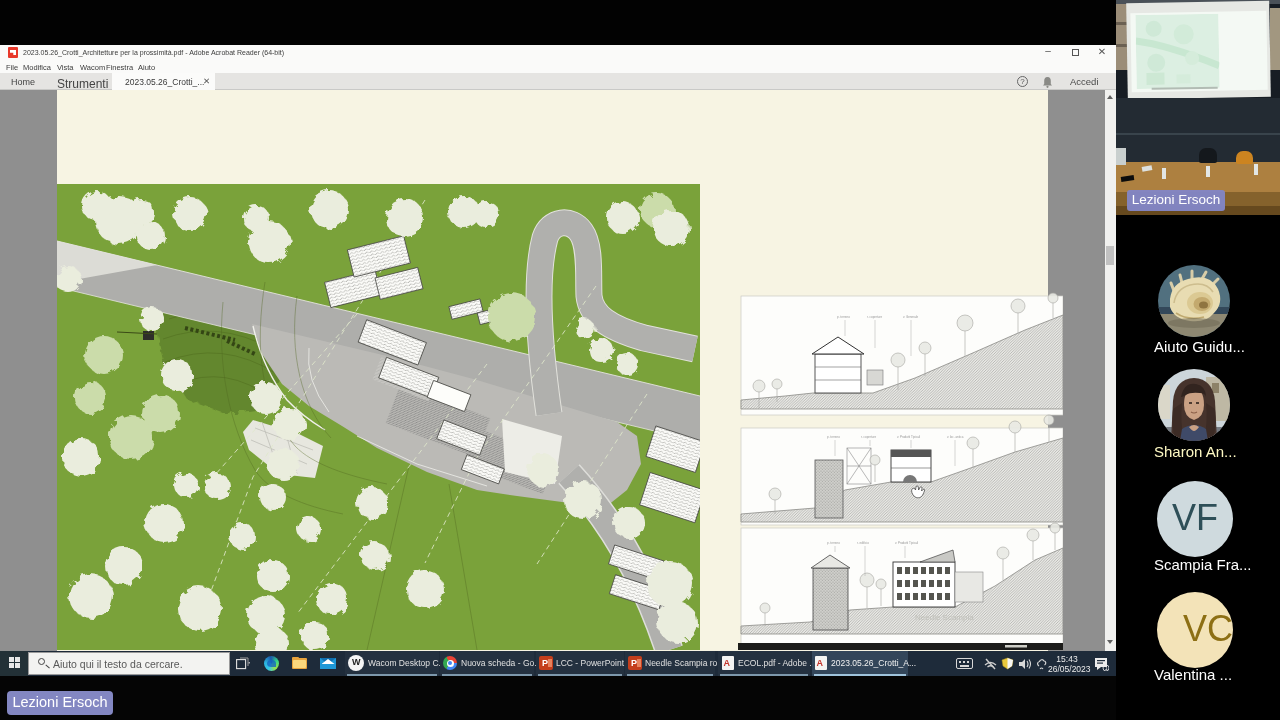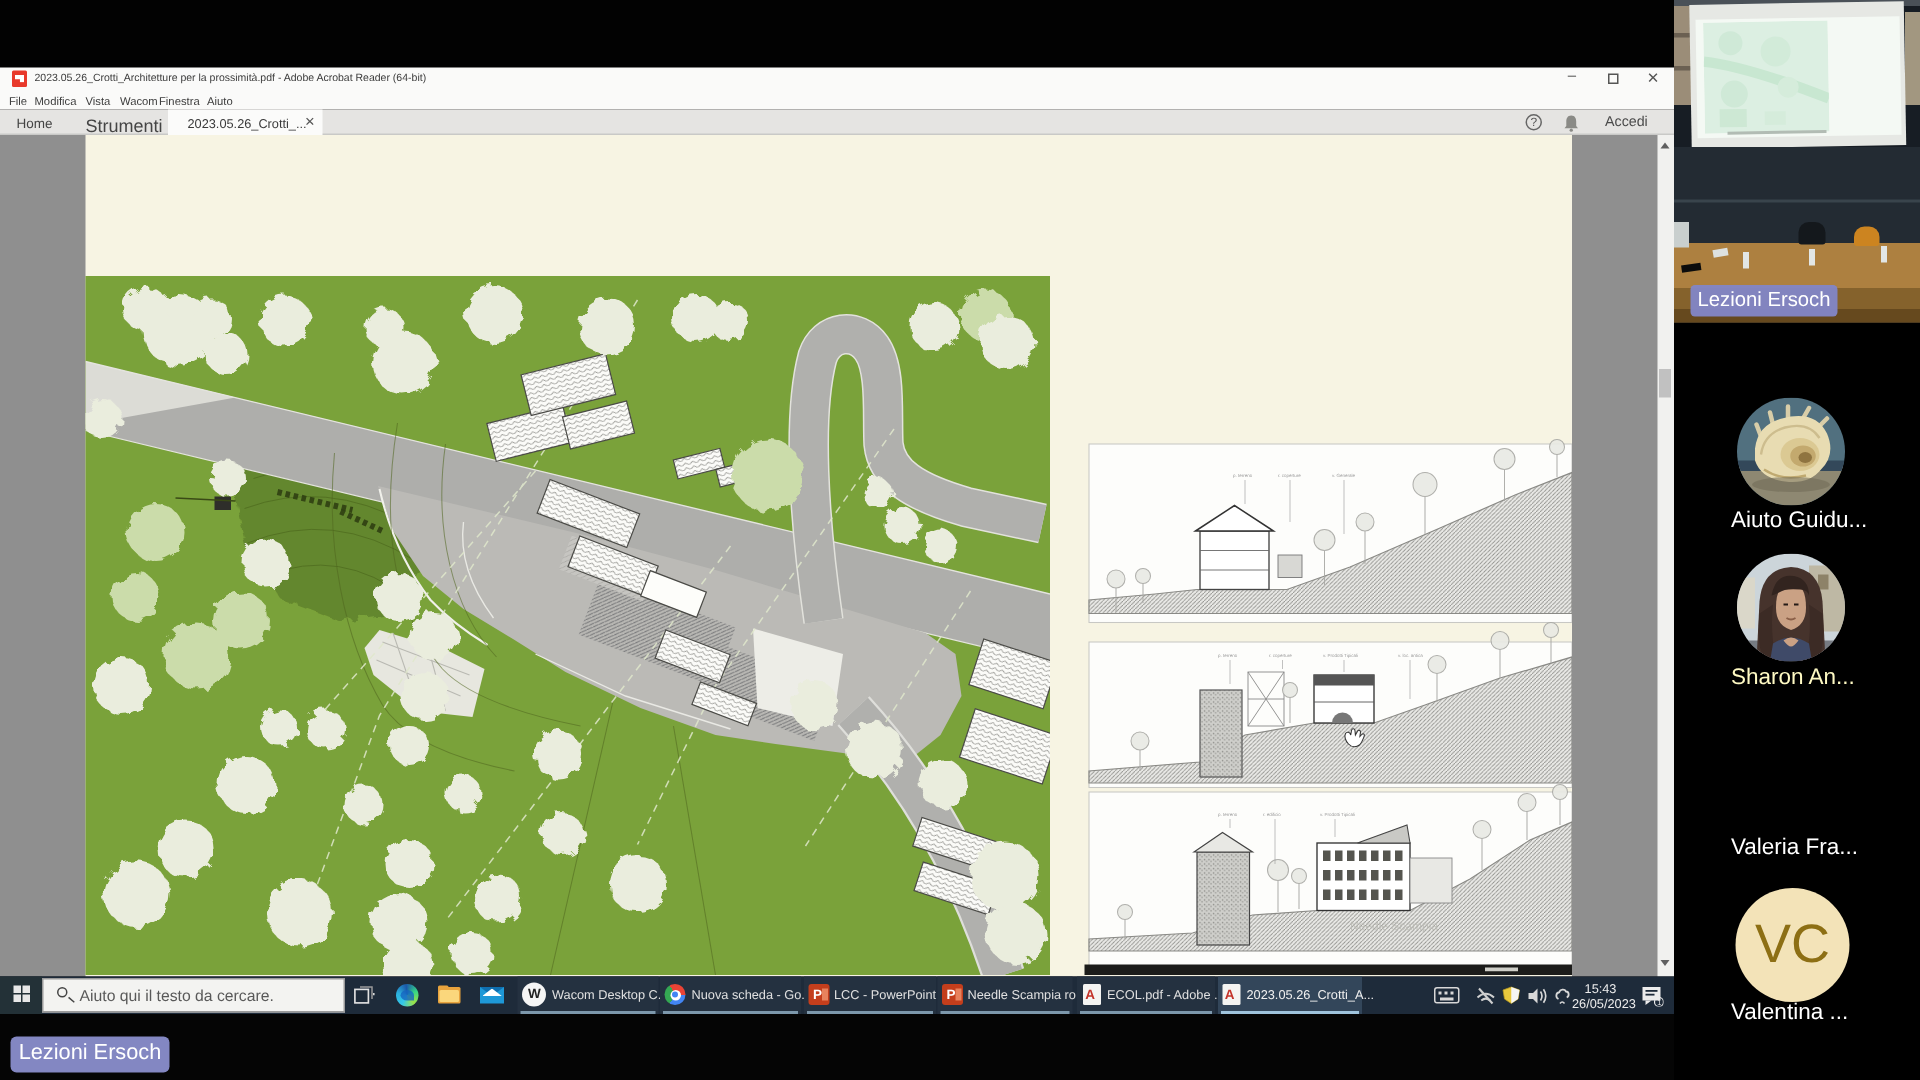--- a/index.html
+++ b/index.html
@@ -205,21 +205,21 @@
         <circle cx="258" cy="452" r="14"></circle>
             <circle cx="95" cy="135" r="12"></circle>
             <circle cx="185" cy="352" r="13"></circle>
             <circle cx="252" cy="345" r="12"></circle>
             <circle cx="318" cy="372" r="14"></circle>
       </g>
     </g>
   </svg>
   </div>
 
-  <div class="abs" style="left:700px;top:200px;width:420px;height:362px" id="secbox">
+  <div class="abs" style="left:715px;top:200px;width:420px;height:362px" id="secbox">
   <svg width="348" height="362" viewBox="0 0 348 362">
     <defs>
       <pattern id="slopeh" width="2.7" height="2.7" patternUnits="userSpaceOnUse">
         <rect width="2.7" height="2.7" fill="#e9e9e6"></rect>
         <path d="M0,2.7 L2.7,0" stroke="#8f8f8b" stroke-width="0.55"></path>
       </pattern>
       <pattern id="stoneh" width="3" height="3" patternUnits="userSpaceOnUse">
         <rect width="3" height="3" fill="#cfcfcb"></rect>
         <circle cx="1" cy="1" r="0.5" fill="#8c8c88"></circle>
         <circle cx="2.4" cy="2.2" r="0.5" fill="#9c9c98"></circle>
@@ -553,16 +553,17 @@
       <path d="M57,40 Q59,60 54,72 L46,72 Q50,52 48,34 Z" fill="#3c2b25"></path>
       <path d="M26,36 Q26,20 36,19 Q46,20 46,36 Q46,48 36,51 Q26,48 26,36 Z" fill="#caa184"></path>
       <path d="M23,28 Q26,13 38,15 Q48,17 48,28 Q47,24 42,24 Q32,23 28,26 Q24,28 23,28 Z" fill="#32241f"></path>
       <path d="M31,34 L34,34 M38,34 L41,34" stroke="#241a16" stroke-width="1.4"></path>
       <path d="M33,43 Q36,45 39,43" stroke="#8a5f48" stroke-width="1.2" fill="none"></path>
       <path d="M24,60 Q36,52 48,60 L50,72 L22,72 Z" fill="#3f4a68"></path>
       <path d="M31,58 Q36,54 41,58 Q38,62 36,62 Q34,62 31,58 Z" fill="#caa184"></path>
     </svg>
   </div>
   <div class="abs" style="left:38px;top:443px;width:120px;color:#fef9c3;font-size:15px">Sharon An...</div>
-  <div class="abs" style="left:38px;top:556px;width:126px;color:#fff;font-size:15px">Valeria Fra...</div>
-  <div class="abs" style="left:41px;top:592px;width:76px;height:76px;border-radius:50%;background:#f3e3b8;color:#8d6f14;font-size:36px;text-align:center;line-height:74px" id="av4">VC</div>
+  <div class="abs" style="left:41px;top:481px;width:76px;height:76px;border-radius:50%;background:#cfdade;color:#2e4f58;font-size:36px;text-align:center;line-height:74px" id="av3">VF</div>
+  <div class="abs" style="left:38px;top:556px;width:126px;color:#fff;font-size:15px">Scampia Fra...</div>
+  <div class="abs" style="left:41px;top:592px;width:76px;height:76px;border-radius:50%;background:#f3e3b8;color:#8d6f14;font-size:36px;text-align:right;line-height:74px" id="av4">VC</div>
   <div class="abs" style="left:38px;top:666px;width:126px;color:#fff;font-size:15px">Valentina ...</div>
 </div>
 
 </body></html>

